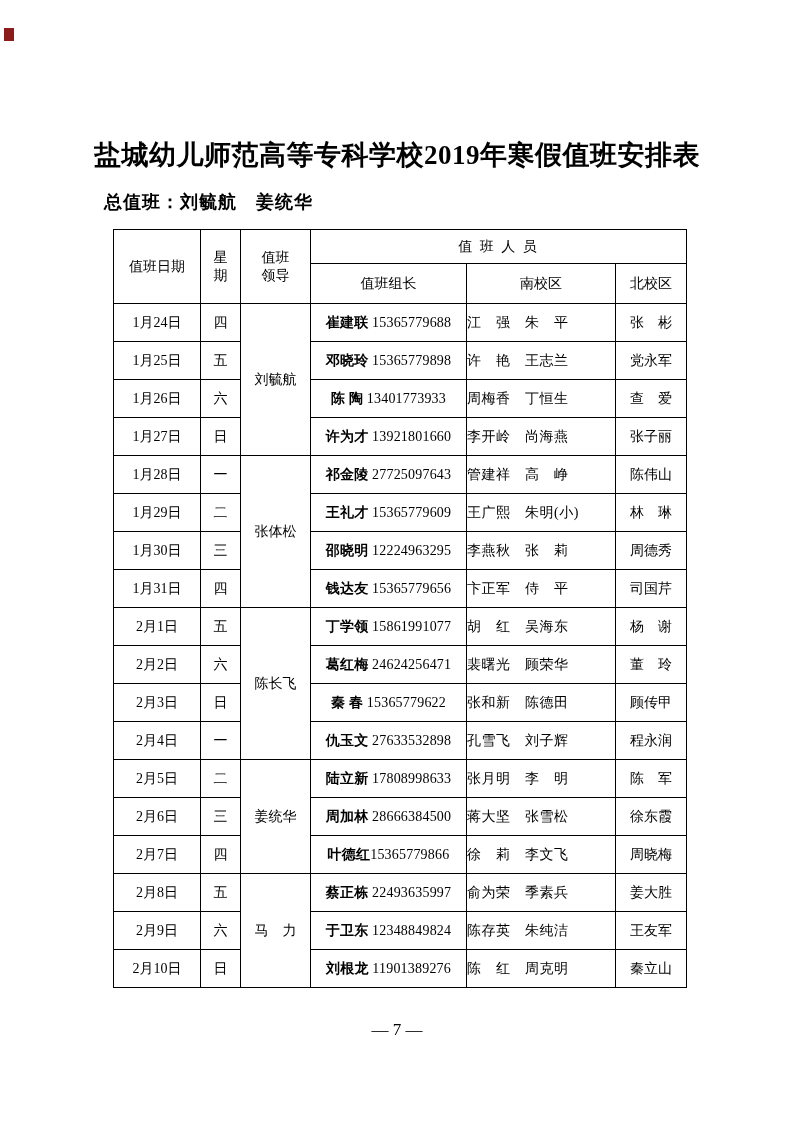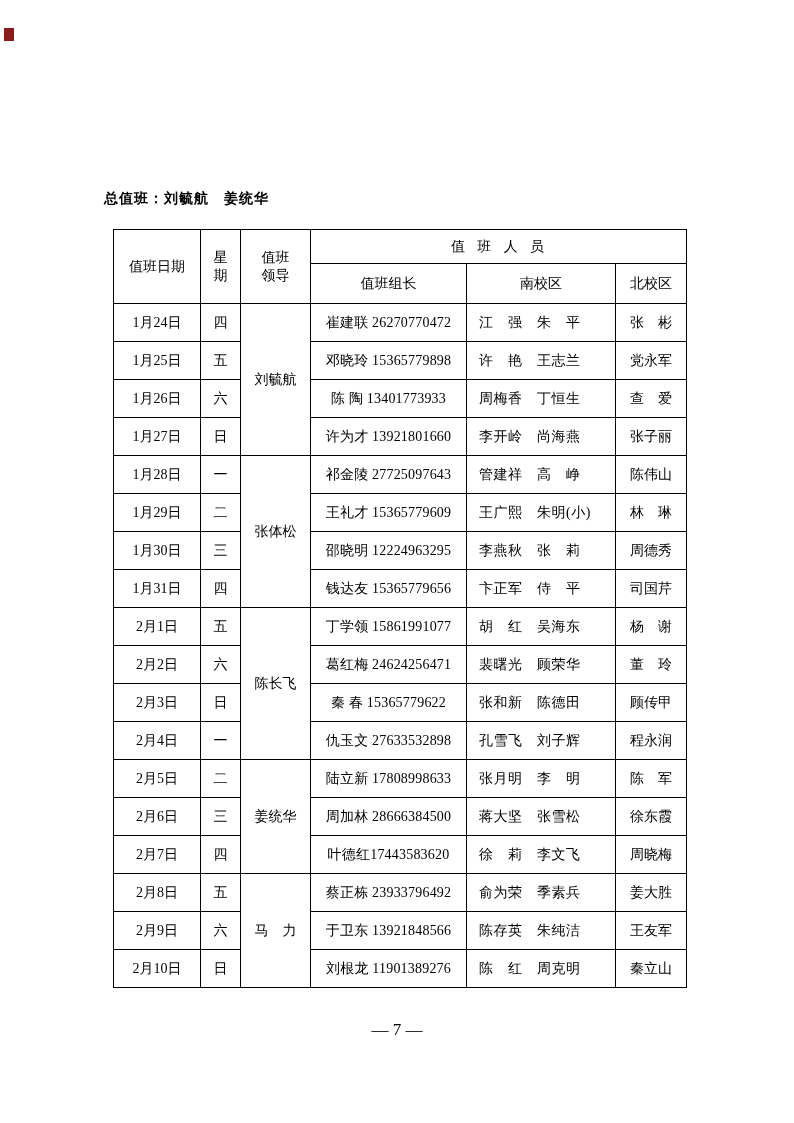--- a/index.html
+++ b/index.html
@@ -26,21 +26,21 @@
     text-align: center;
     font-size: 27px;
     font-weight: bold;
     letter-spacing: 0.5px;
     white-space: nowrap;
   }
 
   .chief-duty {
     position: absolute;
     top: 190px; left: 104px;
-    font-size: 14px;
+    font-size: 18px;
     font-weight: bold;
     letter-spacing: 1px;
   }
 
   table.duty-table {
     position: absolute;
     left: 113px; top: 229px;
     width: 573px;
     border-collapse: collapse;
     table-layout: fixed;
@@ -52,42 +52,43 @@
     text-align: center;
     vertical-align: middle;
     padding: 0;
     overflow: hidden;
   }
   .duty-table thead tr.h1 { height: 34px; }
   .duty-table thead tr.h2 { height: 40px; font-family: Liberation Serif, serif; }
   .duty-table tbody tr { height: 38px; }
 
   th.week-h, th.leader-h { white-space: pre-line; line-height: 1.25; }
-  th.personnel-h { letter-spacing: 2px; font-family: Liberation Mono, monospace; }
-
-  td.south-cell { text-align: left; padding-left: 12px; letter-spacing: 0.5px; }
+  th.personnel-h { letter-spacing: 2px; }
+
+  td.south-cell { text-align: left; letter-spacing: 0.5px; }
   td.gl-cell { letter-spacing: 0.2px; }
-  .gl-name { font-weight: normal; }
+  .gl-name { font-weight: bold; }
   .gl-phone { font-weight: normal; }
 
   .page-number {
     position: absolute;
     top: 1020px; left: 0;
     width: 100%;
     text-align: center;
     font-size: 17px;
   }
 </style>
 </head>
 <body>
 
 <div class="page">
 
   <div class="red-mark" style="background: rgb(139, 28, 28);"></div>
 
+  <div class="doc-title">盐城幼儿师范高等专科学校2019年寒假值班安排表</div>
 
   <div class="chief-duty"><span>总值班：</span><span>刘毓航　姜统华</span></div>
 
   <table class="duty-table">
     <colgroup>
       <col style="width:87px">
       <col style="width:40px">
       <col style="width:70px">
       <col style="width:156px">
       <col style="width:149px">
@@ -106,21 +107,21 @@
         <th>值班组长</th>
         <th>南校区</th>
         <th>北校区</th>
       </tr>
     </thead>
     <tbody>
         <tr>
           <td>1月24日</td>
           <td>四</td>
           <td rowspan="4">刘毓航</td>
-          <td class="gl-cell"><span class="gl-name">崔建联</span><span class="gl-phone"> 26270770472</span></td>
+          <td class="gl-cell"><span class="gl-name">崔建联</span><span class="gl-phone"> 15365779688</span></td>
           <td class="south-cell">江　强　朱　平</td>
           <td>张　彬</td>
         </tr>
         <tr>
           <td>1月25日</td>
           <td>五</td>
           <td class="gl-cell"><span class="gl-name">邓晓玲</span><span class="gl-phone"> 15365779898</span></td>
           <td class="south-cell">许　艳　王志兰</td>
           <td>党永军</td>
         </tr>
@@ -207,36 +208,36 @@
         <tr>
           <td>2月6日</td>
           <td>三</td>
           <td class="gl-cell"><span class="gl-name">周加林</span><span class="gl-phone"> 28666384500</span></td>
           <td class="south-cell">蒋大坚　张雪松</td>
           <td>徐东霞</td>
         </tr>
         <tr>
           <td>2月7日</td>
           <td>四</td>
-          <td class="gl-cell"><span class="gl-name">叶德红</span><span class="gl-phone">17443583620</span></td>
+          <td class="gl-cell"><span class="gl-name">叶德红</span><span class="gl-phone">15365779866</span></td>
           <td class="south-cell">徐　莉　李文飞</td>
           <td>周晓梅</td>
         </tr>
         <tr>
           <td>2月8日</td>
           <td>五</td>
           <td rowspan="3">马　力</td>
-          <td class="gl-cell"><span class="gl-name">蔡正栋</span><span class="gl-phone"> 23933796492</span></td>
+          <td class="gl-cell"><span class="gl-name">蔡正栋</span><span class="gl-phone"> 22493635997</span></td>
           <td class="south-cell">俞为荣　季素兵</td>
           <td>姜大胜</td>
         </tr>
         <tr>
           <td>2月9日</td>
           <td>六</td>
-          <td class="gl-cell"><span class="gl-name">于卫东</span><span class="gl-phone"> 13921848566</span></td>
+          <td class="gl-cell"><span class="gl-name">于卫东</span><span class="gl-phone"> 12348849824</span></td>
           <td class="south-cell">陈存英　朱纯洁</td>
           <td>王友军</td>
         </tr>
         <tr>
           <td>2月10日</td>
           <td>日</td>
           <td class="gl-cell"><span class="gl-name">刘根龙</span><span class="gl-phone"> 11901389276</span></td>
           <td class="south-cell">陈　红　周克明</td>
           <td>秦立山</td>
         </tr>

